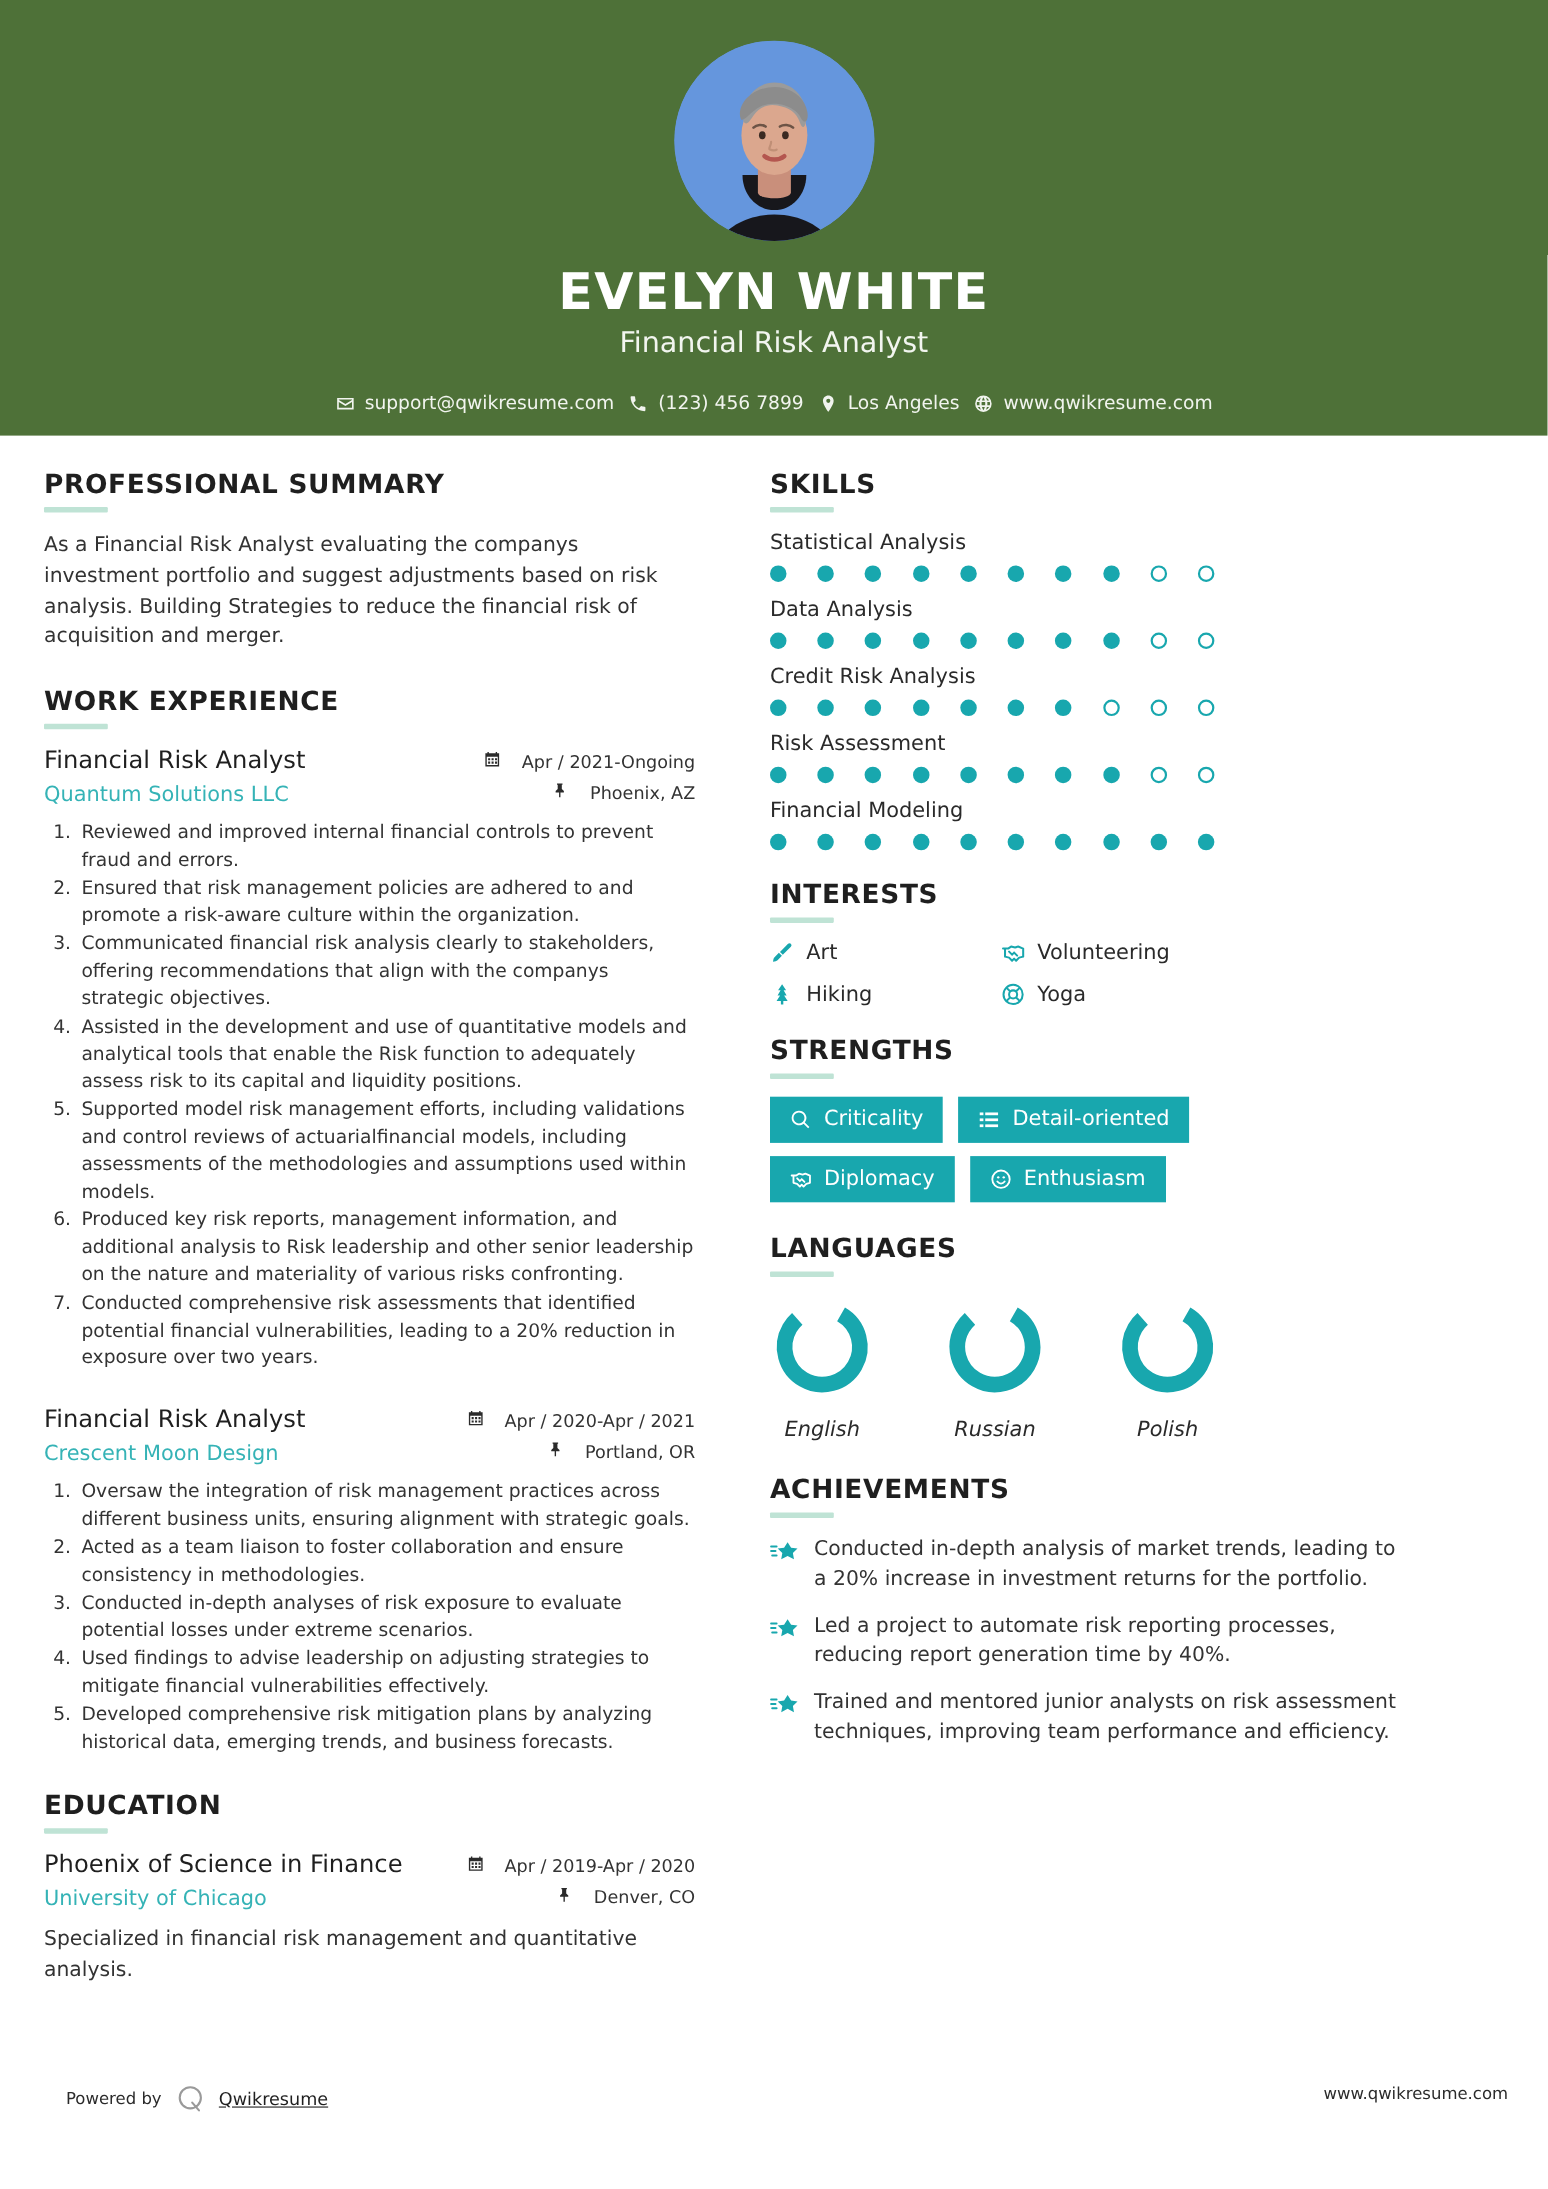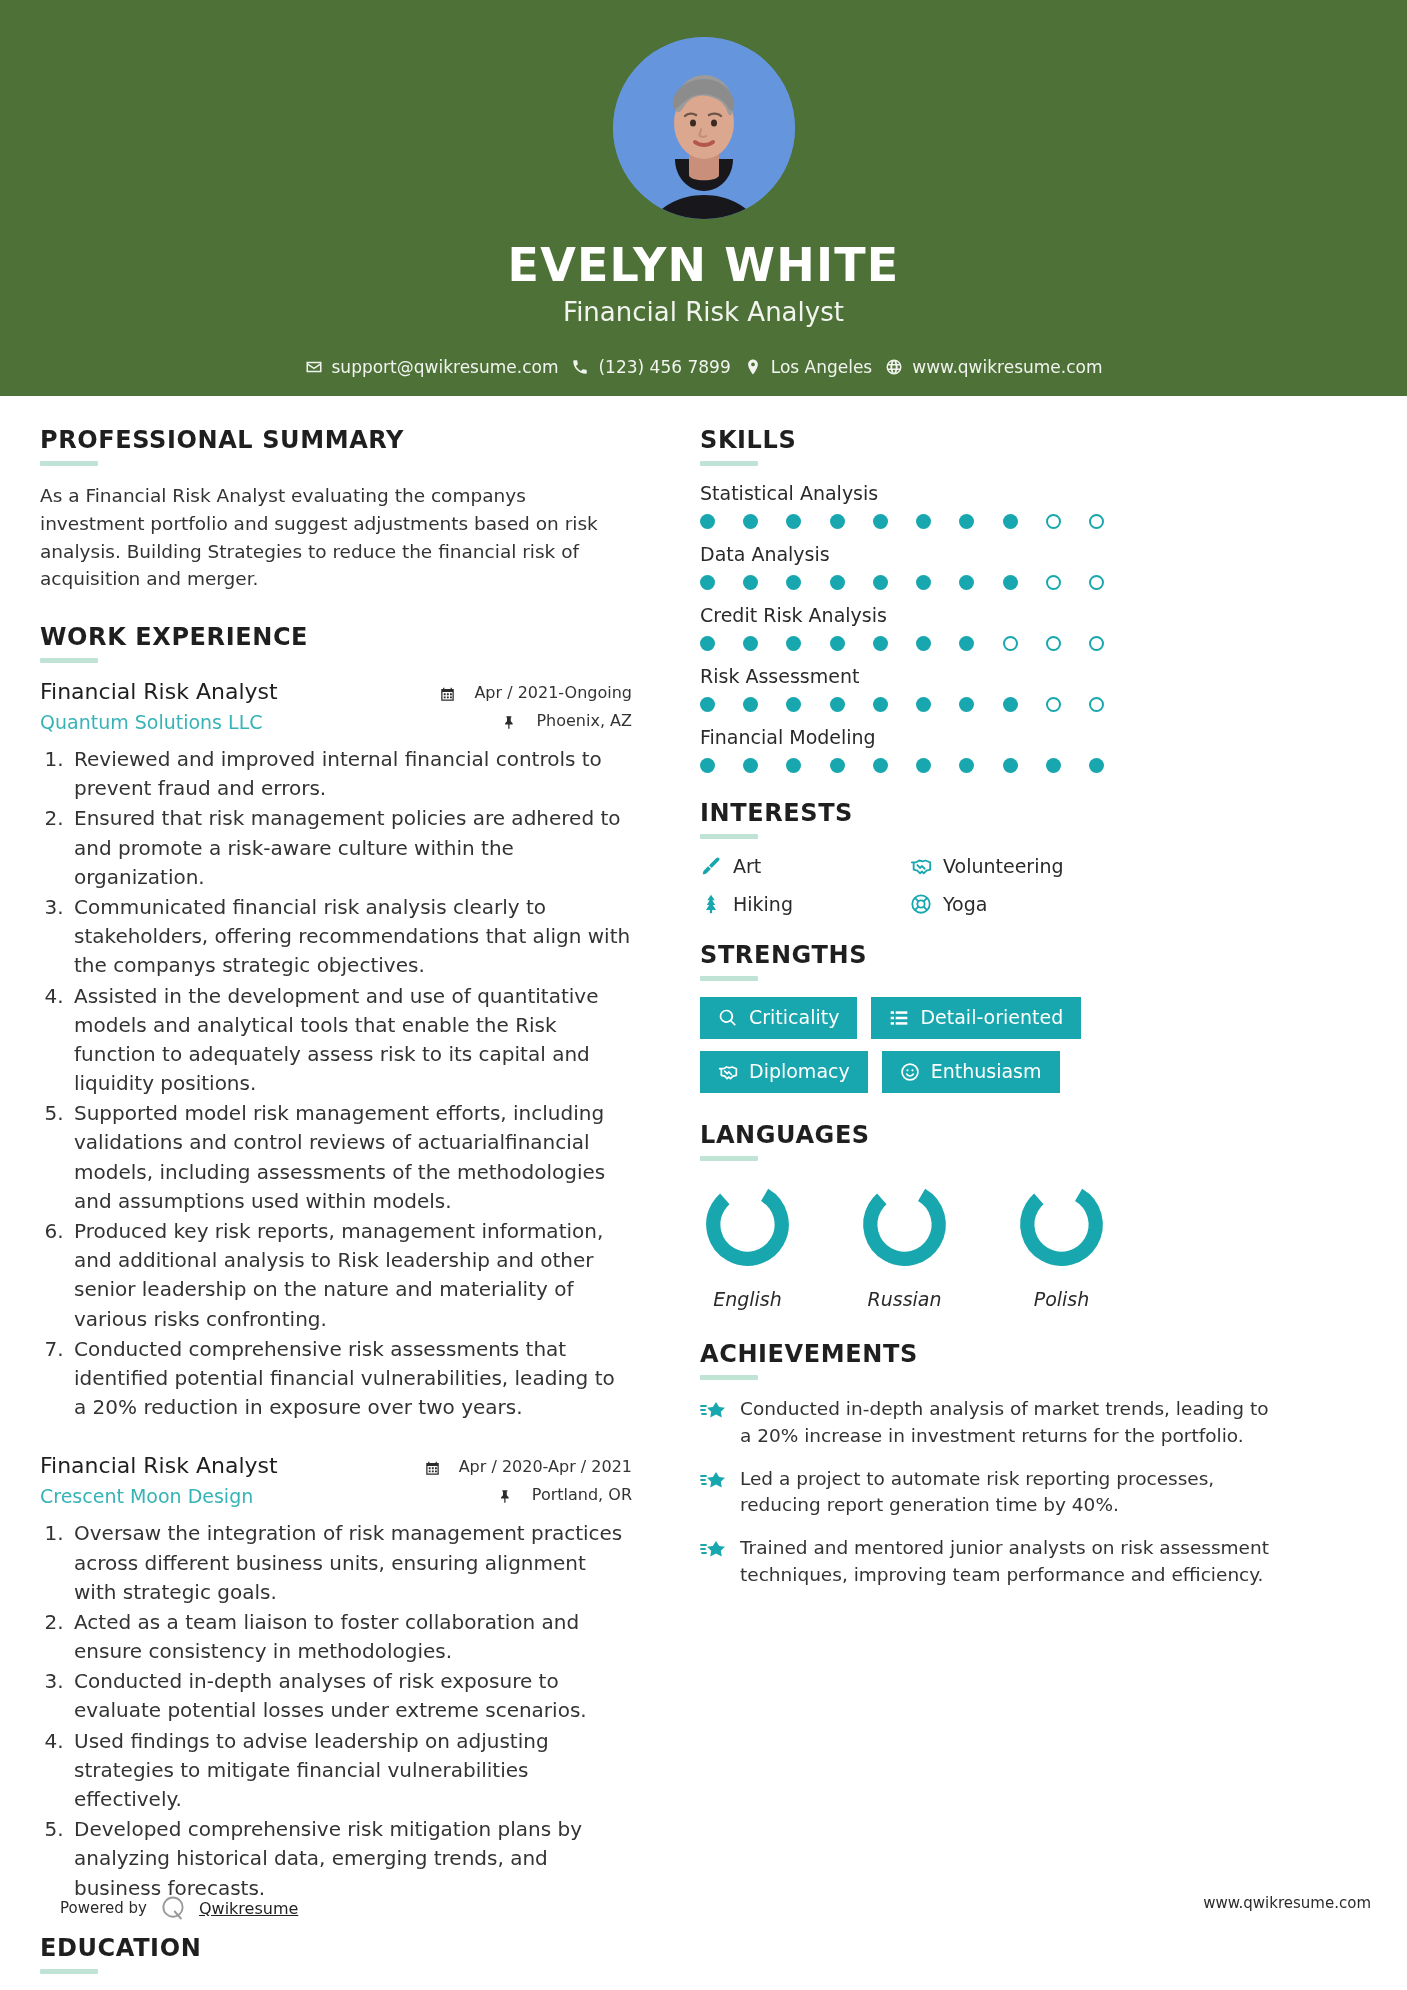--- a/index.html
+++ b/index.html
@@ -88,28 +88,28 @@
   }
 
   .block-gap { height:30px; }
 
   
   .entry-head { display:flex; justify-content:space-between; align-items:flex-start; }
   .entry-left { flex:1 1 auto; }
   .entry-role { font-size:22px; color:#1f1f1f; font-weight:500; }
   .entry-org { font-size:19px; color:#35b3b6; margin-top:7px; }
   .entry-right { text-align:right; flex:none; padding-top:4px; }
-  .meta-line { display:flex; align-items:flex-end; justify-content:flex-end; gap:19px; font-size:16px; color:#333; white-space:nowrap; }
+  .meta-line { display:flex; align-items:flex-start; justify-content:flex-end; gap:19px; font-size:16px; color:#333; white-space:nowrap; }
   .meta-line + .meta-line { margin-top:9px; }
   .meta-line .mi { width:15px; height:15px; display:inline-flex; align-items:center; justify-content:center; }
   .meta-line .mi svg { width:100%; height:100%; fill:#2b2b2b; }
 
   ol.bullets { margin:12px 0 0 0; padding-left:30px; }
   ol.bullets li {
-    font-size:20px;
+    font-size:17px;
     line-height:1.46;
     color:#333;
     margin-bottom:1px;
     padding-left:4px;
   }
   .edu-note { font-size:18.5px; line-height:1.5; color:#333; margin-top:12px; }
 
   
   .skill-name { font-size:19px; color:#2a2a2a; margin-top:14px; }
   .dots-row { display:flex; gap:0; margin-top:10px; justify-content:space-between; width:404px; }

